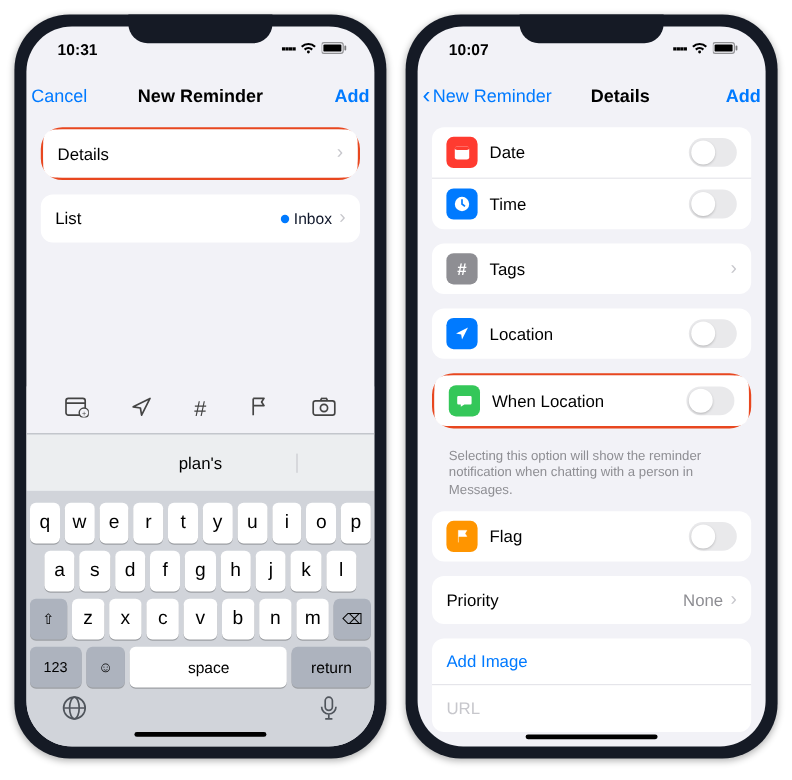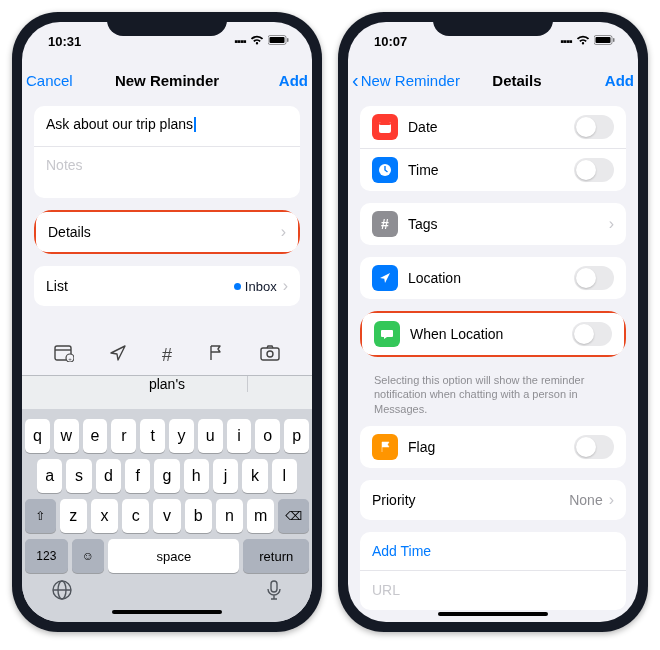--- a/index.html
+++ b/index.html
@@ -121,22 +121,22 @@
   .mini-toolbar span { cursor: pointer; }
 
   
   .keyboard {
     background: #d1d4da;
     padding: 4px 3px 6px 3px;
   }
   .suggestion-bar {
     display: flex;
     background: #eceef0;
-    height: 34px;
-    align-items: flex-start;
+    height: 48px;
+    align-items: center;
     border-top: 0.5px solid #b9bcc2;
   }
   .suggestion {
     flex: 1;
     text-align: center;
     font-size: 14px;
     color: #000;
     border-right: 0.5px solid #c9cbd0;
   }
   .suggestion:last-child { border-right: none; }
@@ -219,31 +219,20 @@
         </span>
       </span>
     </div>
     <div class="nav-bar">
       <button class="nav-btn">Cancel</button>
       <span class="nav-title">New Reminder</span>
       <button class="nav-btn nav-right">Add</button>
     </div>
 
     <div class="content">
-      <div class="card">
-        <div class="card-row input-row">
-          <span style="display:flex;align-items:center;">
-            <span>Ask about our trip plans</span>
-            <span class="cursor-bar"></span>
-          </span>
-        </div>
-        <div class="card-row input-row" style="min-height:52px;">
-          <span class="placeholder">Notes</span>
-        </div>
-      </div>
 
       <div class="highlight">
         <div class="card">
           <div class="card-row">
             <span class="row-label">Details</span>
             <span class="chevron">›</span>
           </div>
         </div>
       </div>
 
@@ -463,21 +452,21 @@
         <div class="setting-row">
           <span>Priority</span>
           <span class="val-right">
             <span>None</span>
             <span class="chevron" style="margin-left:2px">›</span>
           </span>
         </div>
       </div>
 
       <div class="card">
-        <div class="link-row">Add Time</div>
+        <div class="link-row">Add Image</div>
         <div class="setting-row" style="border-top:0.5px solid #e5e5ea; color:#c7c7cc;">
           <span>URL</span>
         </div>
       </div>
 
     </div>
     <div class="home-ind" style="position:absolute;bottom:4px;left:50%;transform:translateX(-50%);"></div>
   </div>
 </div>
 

